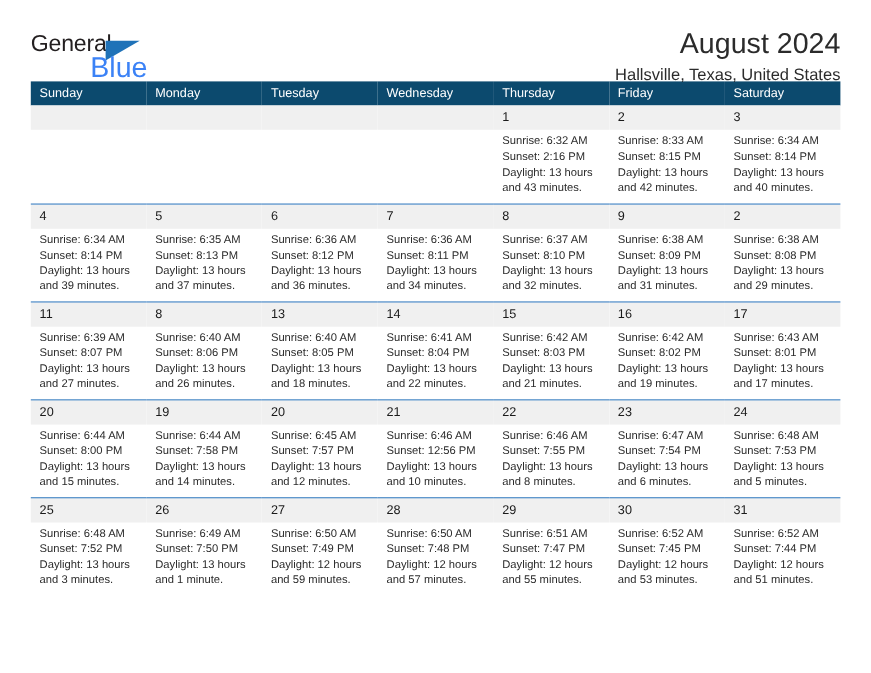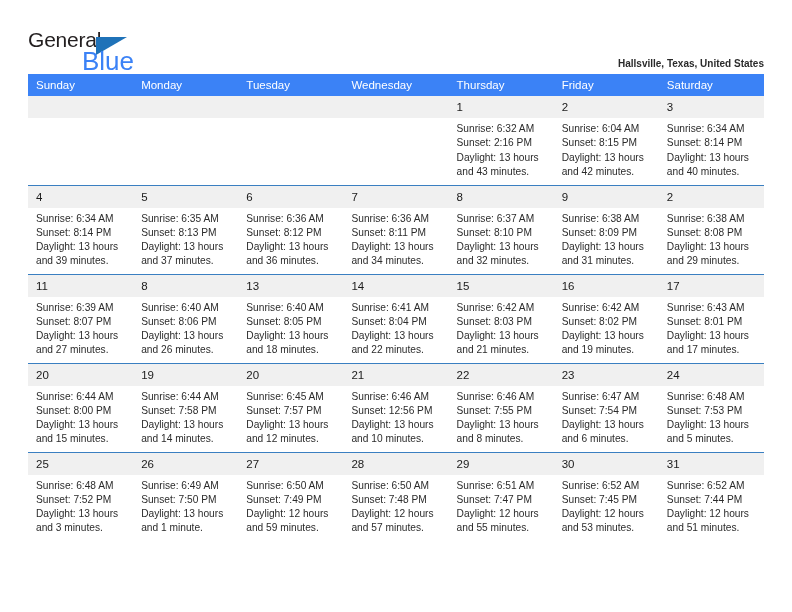--- a/index.html
+++ b/index.html
@@ -18,21 +18,21 @@
     position: relative;
     width: 792px;
     height: 612px;
     box-sizing: border-box;
     padding: 0 28px;
   }
 
   
   .topbar {
     display: flex;
-    align-items: flex-end;
+    align-items: center;
     justify-content: space-between;
     height: 74px;
     padding-top: 27px;
     box-sizing: border-box;
   }
   .logo {
     position: relative;
     width: 115px;
     height: 46px;
     flex: 0 0 auto;
@@ -69,35 +69,34 @@
     padding-top: 0px;
   }
   .cal-title {
     font-size: 26px;
     line-height: 32px;
     color: #2b2b2b;
     font-weight: normal;
     margin: 0;
   }
   .cal-sub {
-    font-size: 10px;
+    font-size: 15px;
     line-height: 20px;
     color: #2b2b2b;
     margin: 4px 0 0 0;
-    font-weight: bold;
   }
 
   
   .calendar {
     width: 736px;
     border-collapse: collapse;
     table-layout: fixed;
   }
   .calendar th {
-    background: #3b82f6;
+    background: #0c4a6e;
     color: #ffffff;
     font-size: 11.5px;
     font-weight: normal;
     text-align: left;
     padding: 5px 0 5px 8px;
     height: 20px;
     box-sizing: border-box;
     border: none;
   }
   .week-row > td {
@@ -145,20 +144,21 @@
 
   <div class="topbar">
 
     <div class="logo">
       <span class="logo-general">General</span>
       <span class="logo-tri"></span>
       <span class="logo-blue">Blue</span>
     </div>
 
     <div class="titles">
+      <h1 class="cal-title">August 2024</h1>
       <div class="cal-sub">Hallsville, Texas, United States</div>
     </div>
 
   </div>
 
   <table class="calendar">
     <thead>
       <tr>
         <th>Sunday</th>
         <th>Monday</th>
@@ -199,21 +199,21 @@
                 <div>Sunset: 2:16 PM</div>
                 <div>Daylight: 13 hours</div>
                 <div>and 43 minutes.</div>
               </div>
             </div>
           </td>
           <td>
             <div class="daycell">
               <div class="daynum">2</div>
               <div class="dayinfo">
-                <div>Sunrise: 6:04 AM</div>
+                <div>Sunrise: 8:33 AM</div>
                 <div>Sunset: 8:15 PM</div>
                 <div>Daylight: 13 hours</div>
                 <div>and 42 minutes.</div>
               </div>
             </div>
           </td>
           <td>
             <div class="daycell">
               <div class="daynum">3</div>
               <div class="dayinfo">

